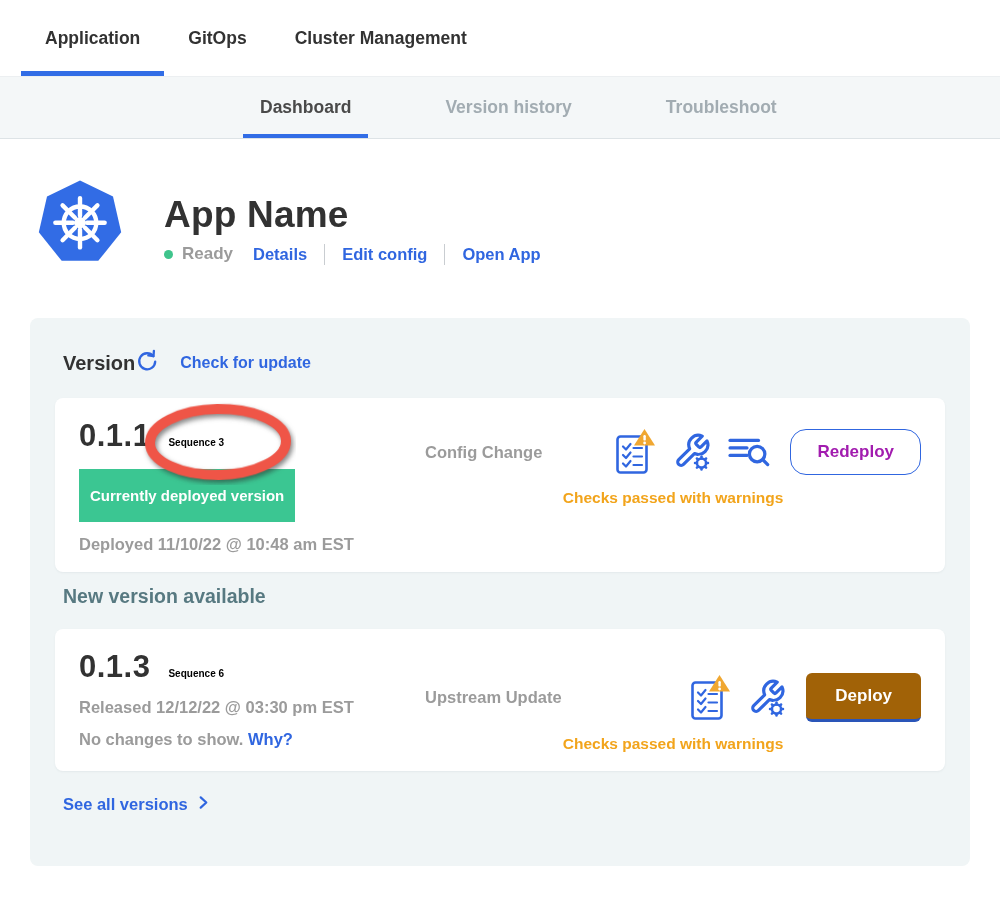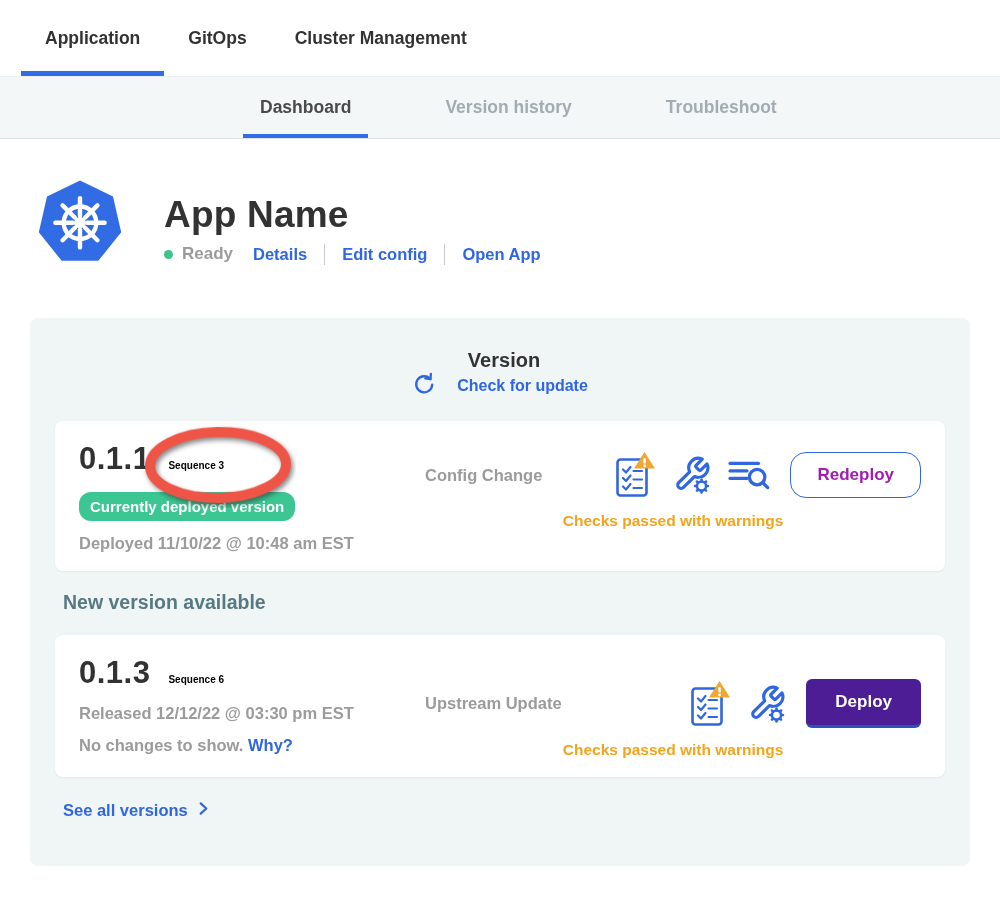--- a/index.html
+++ b/index.html
@@ -41,57 +41,57 @@
   .status-dot { width:9px; height:9px; border-radius:50%; background:#3fc48c; margin-right:9px; }
   .status-text { font-size:17px; font-weight:600; color:#9b9b9b; margin-right:20px; }
   .hlink { color:#3066e0; font-size:16.5px; font-weight:700; }
   .vdiv { width:1px; height:21px; background:#c9cdd1; margin:0 17px; }
 
   
   .panel {
     position:absolute; left:30px; top:318px; width:940px; height:548px;
     background:#f0f5f6; border-radius:8px; padding:0 25px;
   }
-  .panel-head { display:flex; align-items:center; justify-content:flex-start; padding-top:31px;flex-direction:column; }
+  .panel-head { display:flex; align-items:center; justify-content:flex-start; padding-top:31px; }
   .panel-title { font-size:20px; font-weight:700; margin:0 0 0 8px; color:#323232; }
   .panel-actions { display:flex; align-items:center; gap:40px; }
   .panel-action { display:flex; align-items:center; gap:21px; color:#3066e0; font-size:16px; font-weight:700; }
 
   .card {
     background:#fff; border-radius:8px; margin-top:21px; padding:20px 24px 18px 24px;
     display:flex; box-shadow:0 1px 2px rgba(120,140,150,.10);
   }
   .card-left { width:346px; flex:none; position:relative; }
   .ver-row { display:flex; align-items:baseline; gap:18px; }
   .ver-number { font-size:31px; font-weight:700; color:#323232; letter-spacing:.5px; }
   .seq-wrap { position:relative; display:inline-block; }
   .seq-label { font-size:10px; font-weight:600; color:#000000; white-space:nowrap; position:relative; z-index:1; }
   .annot-svg { position:absolute; left:-28px; top:-31px; pointer-events:none; z-index:2; }
   .badge {
     display:inline-block; background:#3bc692; color:#fff; font-size:15px; font-weight:700;
-    padding:6px 11px; border-radius:12px; margin-top:15px;
+    padding:18px 11px; border-radius:0; margin-top:15px;
   }
   .meta-line { color:#9b9b9b; font-size:16.5px; font-weight:600; margin-top:13px; white-space:nowrap; }
   .why-link { color:#3066e0; font-weight:700; font-size:16.5px; }
 
   .card-right { flex:1; display:flex; flex-direction:column; padding-top:10px; }
   .cr-row { display:flex; align-items:center; }
   .source-label { color:#9b9b9b; font-size:16.5px; font-weight:700; white-space:nowrap; }
   .icon-group { display:flex; align-items:center; gap:17px; margin-left:auto; margin-right:20px; }
   .icon-btn { display:flex; cursor:pointer; }
   .btn { font-family:"Liberation Sans",sans-serif; font-size:17px; font-weight:700; cursor:pointer; white-space:nowrap; }
   .btn-outline {
     background:#fff; color:#a21caf; border:1.5px solid #3066e0; border-radius:16px; padding:12px 26px;
   }
   .btn-solid {
-    background:#4c1d95; color:#fff; border:none; border-bottom:3px solid #2a55b8; border-radius:6px; padding:13px 29px;
+    background:#a16207; color:#fff; border:none; border-bottom:3px solid #2a55b8; border-radius:6px; padding:13px 29px;
   }
   .checks-line { color:#f2a41b; font-size:15.5px; font-weight:700; text-align:center; margin-top:13px; }
 
-  .new-ver-heading { color:#577981; font-size:19.5px; font-weight:700; margin:20px 0 0 8px; }
+  .new-ver-heading { color:#577981; font-size:19.5px; font-weight:700; margin:13px 0 0 8px; }
   .see-all { display:flex; align-items:center; gap:8px; color:#3066e0; font-size:16.5px; font-weight:700; margin:23px 0 0 8px; width:max-content; }
 </style>
 </head>
 <body>
 
 <header class="topnav">
   <div class="topnav-item active">
     <span>Application</span>
   </div>
   <div class="topnav-item">

